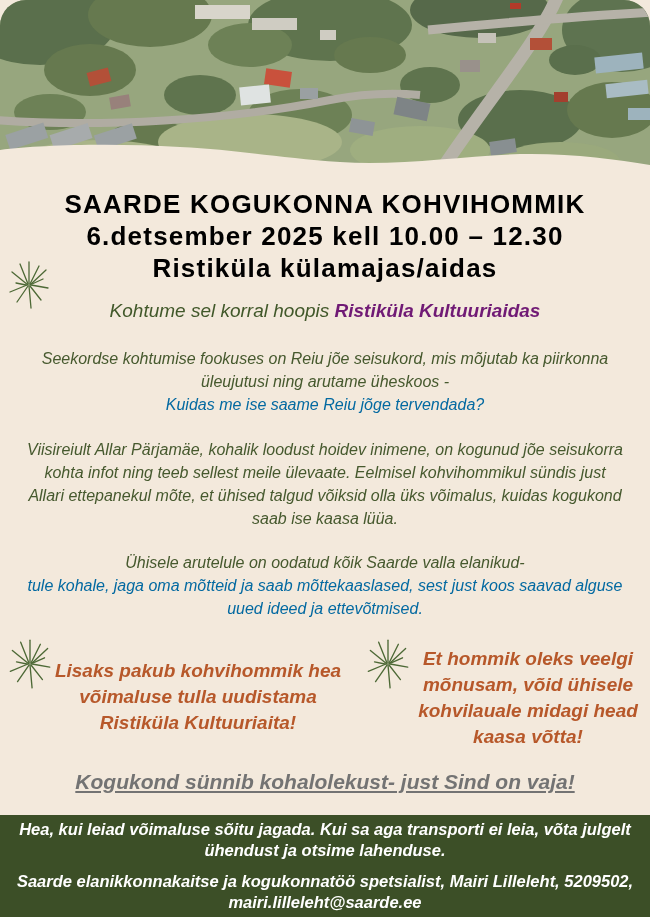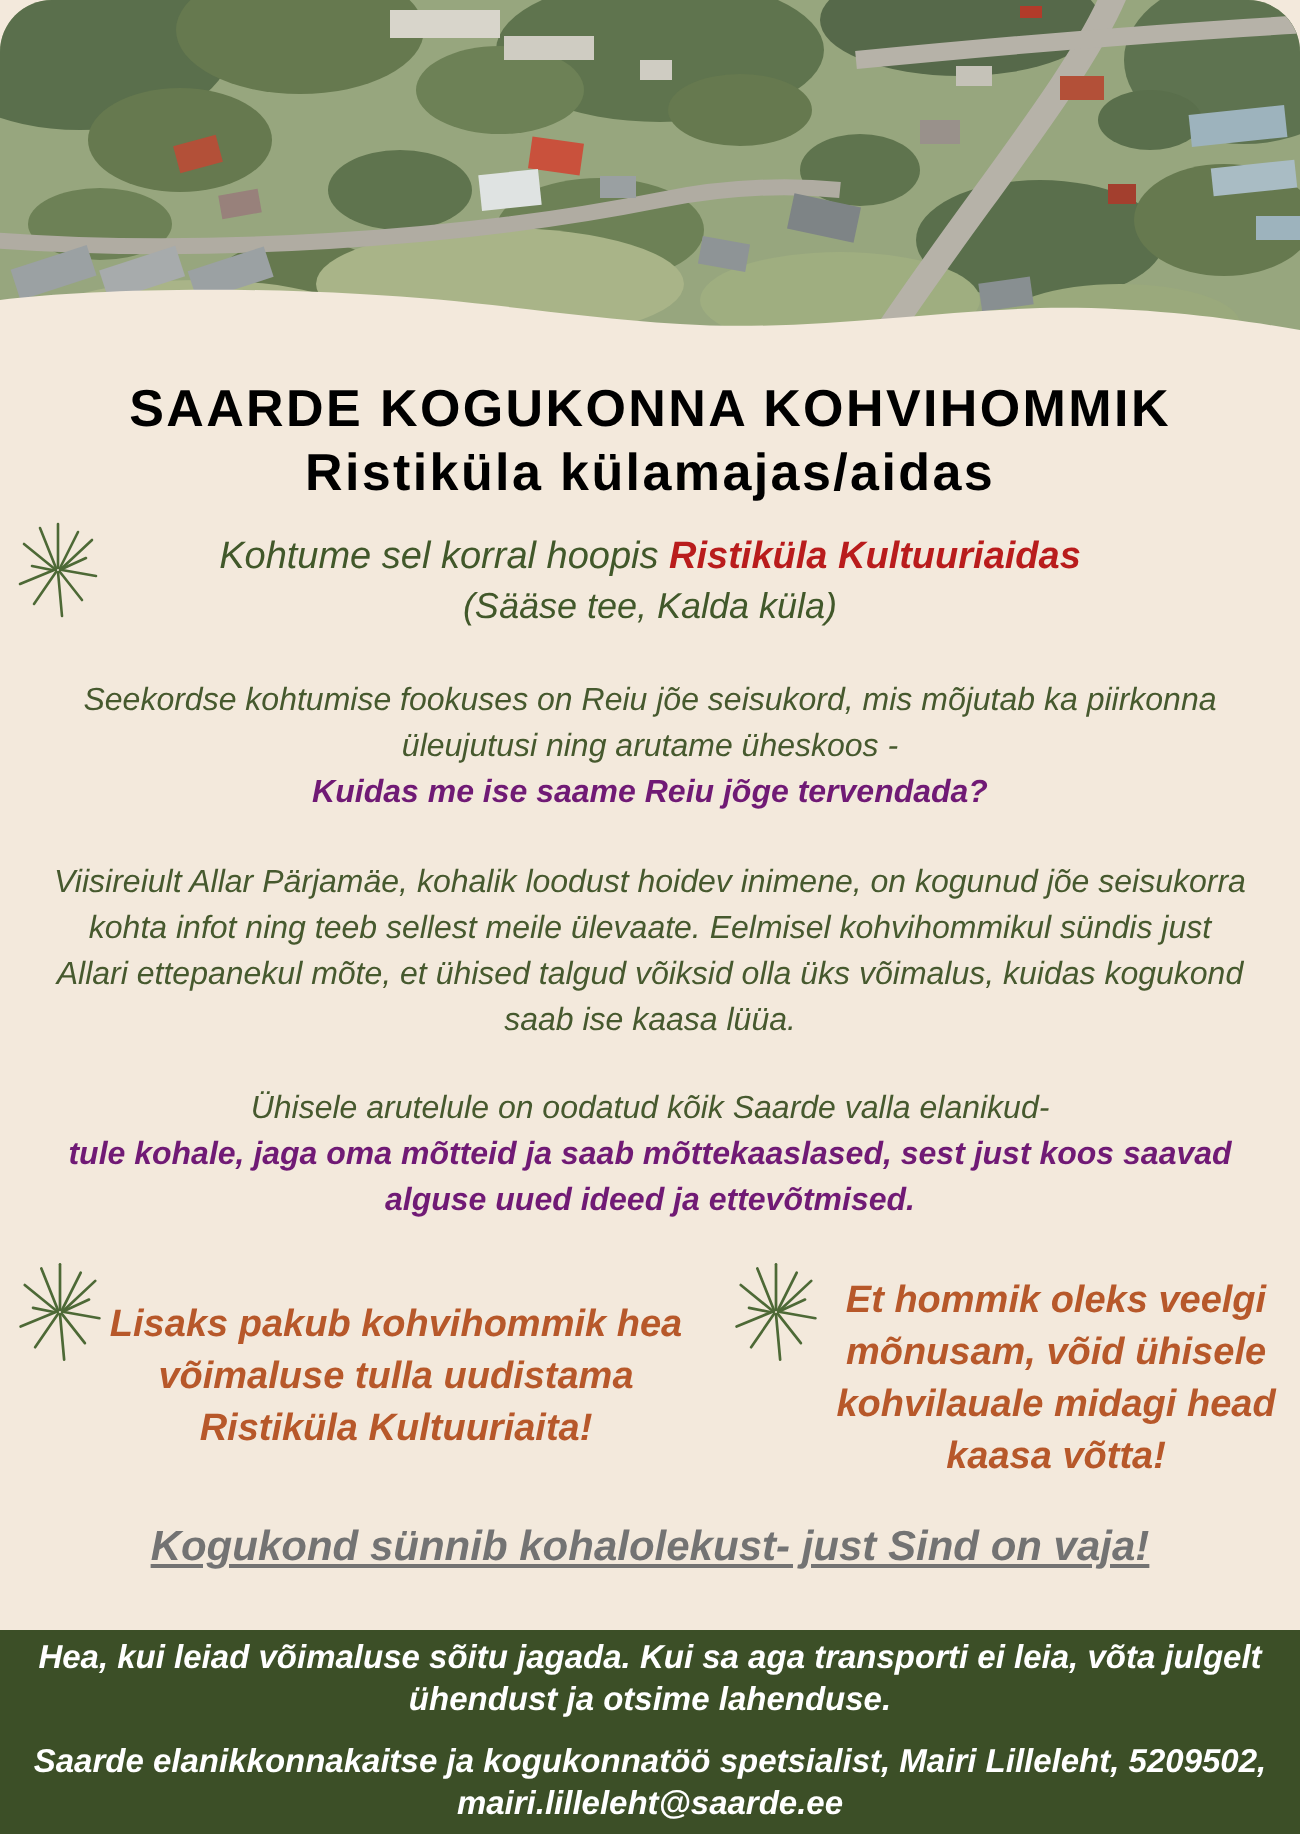--- a/index.html
+++ b/index.html
@@ -14,28 +14,28 @@
   .photo-wrap svg{display:block;width:650px;height:175px;}
 
   .heading{
     margin-top:13px;text-align:center;color:#000000;font-weight:bold;
     font-size:26px;line-height:32px;letter-spacing:1.2px;
   }
   .intro{
     margin-top:15px;text-align:center;font-style:italic;font-size:19px;
     line-height:24px;color:#41582a;
   }
-  .intro .b{font-weight:bold;color:#b91c1c;}
+  .intro .b{font-weight:bold;color:#701a75;}
   .intro .addr{font-size:18px;}
 
   .para{
     margin:0 auto;text-align:center;font-style:italic;font-size:16px;
     line-height:23px;color:#46592e;
   }
-  .bold-green{font-weight:bold;color:#701a75;display:block;}
+  .bold-green{font-weight:normal;color:#0369a1;display:block;}
   .focus{margin-top:24px;width:600px;}
   .overview{margin-top:22px;width:600px;}
   .invite{margin-top:21px;width:622px;}
 
   .columns{margin-top:16px;display:flex;padding-left:6px;}
   .sparkle-box{flex:none;}
   .col-text{
     text-align:center;font-style:italic;font-weight:bold;font-size:19px;
     line-height:26px;color:#b7582a;
   }
@@ -116,20 +116,21 @@
     <rect x="478" y="33" width="18" height="10" fill="#c5c2b8"></rect>
     <rect x="320" y="30" width="16" height="10" fill="#cfccc2"></rect>
     <rect x="110" y="96" width="20" height="12" fill="#98817b" transform="rotate(-10 120 102)"></rect>
 
     <path d="M0,150 C40,145 110,143 180,147 C240,150 280,158 340,162 C400,166 460,156 520,154 C570,153 615,159 650,165 L650,175 L0,175 Z" fill="#f3e9dc"></path>
   </svg>
 </div>
 
 <div class="heading">
   <div>SAARDE KOGUKONNA KOHVIHOMMIK</div>
+  <div>6.detsember 2025 kell 10.00 – 12.30</div>
   <div>Ristiküla külamajas/aidas</div>
 </div>
 
 <div class="intro-sparkle">
   <svg width="42" height="54" viewBox="0 0 42 54">
     <g stroke="#4d6936" stroke-width="1.3" stroke-linecap="round">
       <line x1="21" y1="26" x2="21" y2="4"></line>
       <line x1="21" y1="28" x2="23" y2="50"></line>
       <line x1="20" y1="27" x2="4" y2="14"></line>
       <line x1="22" y1="27" x2="38" y2="12"></line>
@@ -140,21 +141,20 @@
       <line x1="20" y1="28" x2="9" y2="44"></line>
       <line x1="22" y1="28" x2="33" y2="42"></line>
       <line x1="18" y1="27" x2="8" y2="25"></line>
       <line x1="24" y1="26" x2="35" y2="21"></line>
     </g>
   </svg>
 </div>
 
 <div class="intro">
   <div><span>Kohtume sel korral hoopis </span><span class="b">Ristiküla Kultuuriaidas</span></div>
-  <div class="addr">(Sääse tee, Kalda küla)</div>
 </div>
 
 <div class="para focus">
   <span>Seekordse kohtumise fookuses on Reiu jõe seisukord, mis mõjutab ka piirkonna üleujutusi ning arutame üheskoos -</span>
   <span class="bold-green">Kuidas me ise saame Reiu jõge tervendada?</span>
 </div>
 
 <div class="para overview">Viisireiult Allar Pärjamäe, kohalik loodust hoidev inimene, on kogunud jõe seisukorra kohta infot ning teeb sellest meile ülevaate. Eelmisel kohvihommikul sündis just Allari ettepanekul mõte, et ühised talgud võiksid olla üks võimalus, kuidas kogukond saab ise kaasa lüüa.</div>
 
 <div class="para invite">

